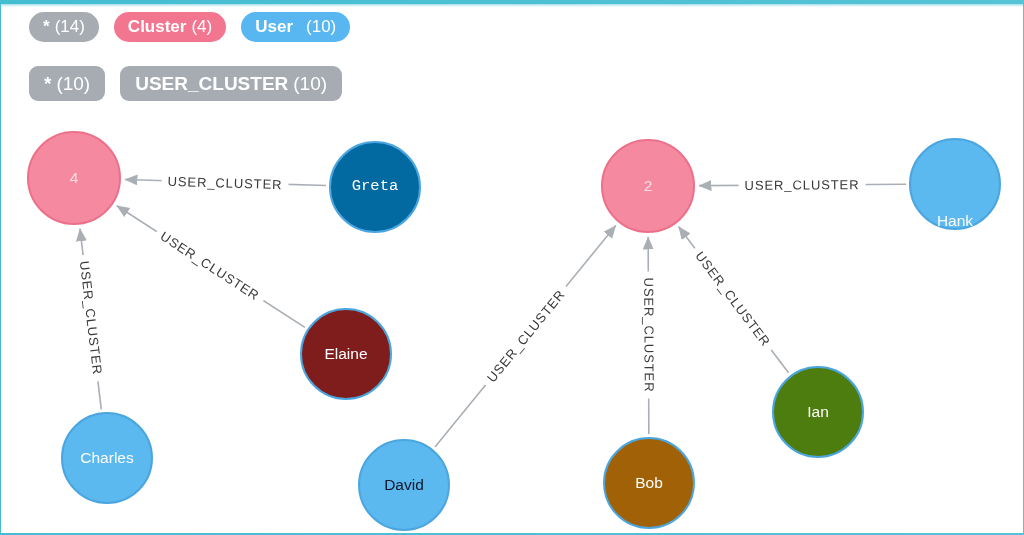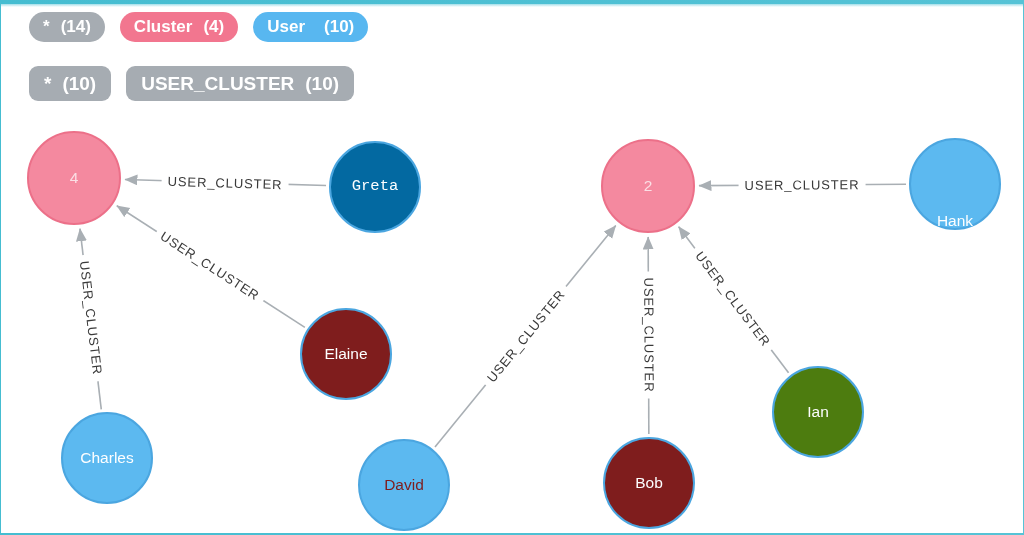--- a/index.html
+++ b/index.html
@@ -33,21 +33,21 @@
   }
   .legend-row { display: flex; align-items: center; gap: 15px; }
   .legend-row.row1 { margin-top: 4px; }
   .legend-row.row2 { margin-top: 24px; }
   .badge {
     display: inline-flex; align-items: center; justify-content: center;
     color: #ffffff; white-space: nowrap;
     cursor: pointer;
   }
   .badge .b-name { font-weight: 700; }
-  .badge .b-count { font-weight: 700; margin-left: 11px; }
+  .badge .b-count { font-weight: 400; margin-left: 5px; }
   .badge.pill {
     height: 30px; border-radius: 15px; padding: 0 14px; font-size: 17px;
   }
   .badge.rect {
     height: 35px; border-radius: 9px; padding: 0 15px; font-size: 19px;
   }
   .node {
     position: absolute; border-radius: 50%;
     display: flex; align-items: center; justify-content: center;
     box-sizing: border-box;
@@ -132,21 +132,21 @@
     <div class="node" style="left: 908px; top: 134px; width: 92px; height: 92px; background: rgb(92, 185, 240); border: 2.5px solid rgb(75, 166, 224); align-items: flex-end;">
       <span class="node-label" style="color: rgb(253, 254, 255);">Hank</span>
     </div>
     <div class="node" style="left: 299px; top: 304px; width: 92px; height: 92px; background: #7f1d1d; border: 2.5px solid rgb(75, 166, 224);">
       <span class="node-label" style="color: rgb(253, 254, 255);">Elaine</span>
     </div>
     <div class="node" style="left: 60px; top: 408px; width: 92px; height: 92px; background: rgb(92, 185, 240); border: 2.5px solid rgb(75, 166, 224);">
       <span class="node-label" style="color: rgb(253, 254, 255); text-align: right;">Charles</span>
     </div>
     <div class="node" style="left: 357px; top: 435px; width: 92px; height: 92px; background: rgb(92, 185, 240); border: 2.5px solid rgb(75, 166, 224);">
-      <span class="node-label" style="color: #7f1d1d;">David</span>
+      <span class="node-label" style="color: #0f172a;">David</span>
     </div>
-    <div class="node" style="left: 602px; top: 433px; width: 92px; height: 92px; background: #7f1d1d; border: 2.5px solid rgb(75, 166, 224);">
+    <div class="node" style="left: 602px; top: 433px; width: 92px; height: 92px; background: #a16207; border: 2.5px solid rgb(75, 166, 224);">
       <span class="node-label" style="color: rgb(253, 254, 255);">Bob</span>
     </div>
     <div class="node" style="left: 771px; top: 362px; width: 92px; height: 92px; background: #4d7c0f; border: 2.5px solid rgb(75, 166, 224);">
       <span class="node-label" style="color: rgb(253, 254, 255);">Ian</span>
     </div>
   </div>
 
 </body></html>

